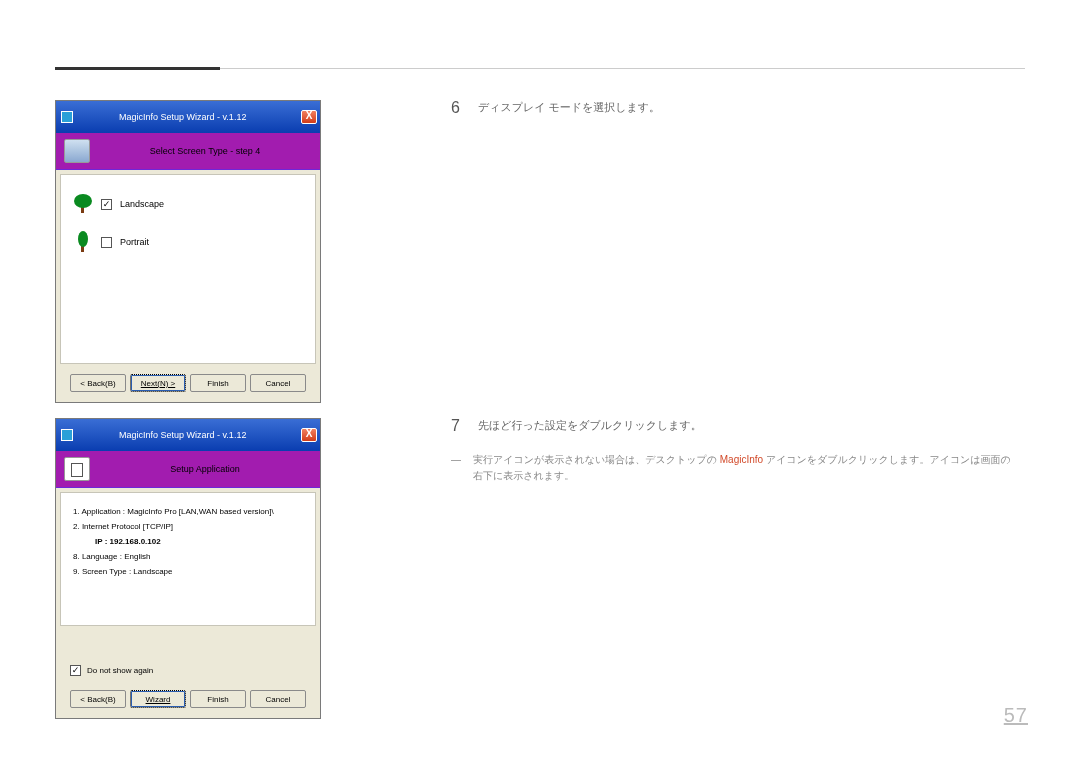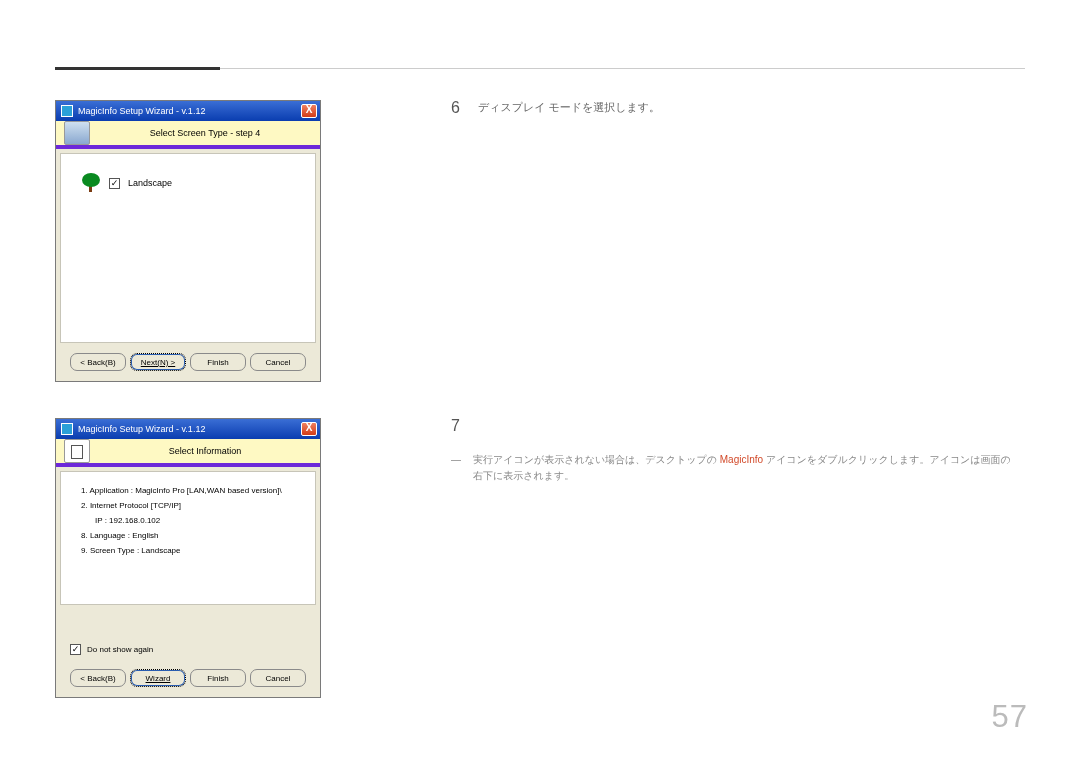--- a/index.html
+++ b/index.html
@@ -38,26 +38,27 @@
 
   
   .wizard {
     width: 266px;
     border: 1px solid #7a7a7a;
     background: #ece9d8;
     font-size: 9px;
     color: #000;
   }
   .wizard-titlebar {
-    height: 20px;
+    height: 32px;
     background: linear-gradient(#3a6ed5, #0a3db0);
     display: flex;
     align-items: center;
     padding: 0 3px 0 5px;
     color: #fff;
+    gap: 41px;
   }
   .wizard-titlebar .app-icon {
     width: 12px; height: 12px;
     background: #2aa0d8;
     border: 1px solid #fff;
     margin-right: 5px;
     display:inline-block;
   }
   .wizard-titlebar .title-text { flex: 1; font-size: 9px; }
   .close-btn {
@@ -66,23 +67,23 @@
     border: 1px solid #fff;
     border-radius: 2px;
     color: #fff;
     font-size: 10px;
     line-height: 10px;
     text-align: center;
     font-weight: bold;
     cursor: pointer;
   }
   .wizard-header {
-    background: #fef9c3;
-    border-bottom: 4px solid #6d28d9;
-    padding: 0 8px;
+    background: #a21caf;
+    border-bottom: 1px solid #6d28d9;
+    padding: 6px 8px;
     display: flex;
     align-items: center;
     gap: 8px;
   }
   .wizard-header .header-icon {
     width: 26px; height: 24px;
     border: 1px solid #999;
     background: linear-gradient(#cfe0f0, #8aa8d0);
     border-radius: 2px;
   }
@@ -99,21 +100,21 @@
   }
   .wizard-header .header-text {
     flex: 1;
     text-align: center;
     font-size: 9px;
   }
   .wizard-body {
     background: #fff;
     border: 1px solid #c7c5b8;
     margin: 4px;
-    padding: 8px 20px;
+    padding: 8px 12px;
     height: 190px;
   }
   .wizard-body.info { height: 134px; }
   .opt-row {
     display: flex;
     align-items: center;
     gap: 8px;
     margin: 10px 0 16px 0;
   }
   .tree-icon {
@@ -126,39 +127,39 @@
     background: #fff;
     display: inline-flex;
     align-items: center;
     justify-content: center;
     font-size: 9px;
     line-height: 9px;
   }
   .chk.checked::after { content: "✓"; font-size: 9px; }
   .opt-label { font-size: 9px; }
   .info-line { font-size: 8px; margin: 6px 0; color:#000; }
-  .info-indent { margin-left: 14px; }
+  .info-indent { margin-left: 22px; font-weight: bold; }
   .noshow-row {
     display:flex; align-items:center; gap:6px;
     padding: 2px 10px 8px 14px;
     font-size: 8px;
     margin-top: 37px;
   }
   .wizard-footer {
     display: flex;
     justify-content: center;
     gap: 4px;
     padding: 6px 8px 10px 8px;
   }
   .wbtn {
     width: 56px;
     height: 18px;
     background: #ece9d8;
     border: 1px solid #8a8a8a;
-    border-radius: 7px;
+    border-radius: 2px;
     font-size: 8px;
     cursor: pointer;
     color:#000;
   }
   .wbtn.active {
     box-shadow: 0 0 0 1px #2a5db0 inset;
     border: 1px dotted #000;
     text-decoration: underline;
   }
 
@@ -182,25 +183,26 @@
     font-size: 10px;
     color: #888;
     line-height: 1.6;
     max-width: 560px;
   }
   .note .dash { color:#888; }
   .note .hl { color: #d24a2a; }
   .page-number {
     position: absolute;
     right: 52px;
-    bottom: 28px;
-    font-size: 31px;
+    bottom: 36px;
+    font-size: 20px;
     color: #bbb;
     font-weight: 300;
     letter-spacing: 1px;
+    text-decoration: underline;
   }
 </style>
 </head>
 <body>
 
 <div class="page-top-rule"></div>
 
 <div class="section section-6">
 
   <div class="wizard">
@@ -217,20 +219,30 @@
       <div class="opt-row">
         <span class="tree-icon">
           <svg viewBox="0 0 20 22">
               <rect x="8" y="10" width="3" height="10" fill="#7a3b12"></rect>
               <ellipse cx="10" cy="8" rx="9" ry="7" fill="#0a8a20"></ellipse>
             </svg>
         </span>
         <span class="chk checked"></span>
         <span class="opt-label">Landscape</span>
       </div>
+      <div class="opt-row">
+        <span class="tree-icon">
+          <svg viewBox="0 0 20 22">
+              <rect x="8" y="12" width="3" height="9" fill="#7a3b12"></rect>
+              <ellipse cx="10" cy="8" rx="5" ry="8" fill="#0a8a20"></ellipse>
+            </svg>
+        </span>
+        <span class="chk"></span>
+        <span class="opt-label">Portrait</span>
+      </div>
     </div>
     <div class="wizard-footer">
       <button class="wbtn">&lt; Back(B)</button>
       <button class="wbtn active">Next(N) &gt;</button>
       <button class="wbtn">Finish</button>
       <button class="wbtn">Cancel</button>
     </div>
   </div>
 
   <div>
@@ -244,21 +256,21 @@
 <div class="section section-7">
 
   <div class="wizard">
     <div class="wizard-titlebar">
       <span class="app-icon"></span>
       <span class="title-text">MagicInfo Setup Wizard - v.1.12</span>
       <span class="close-btn">X</span>
     </div>
     <div class="wizard-header">
       <span class="header-icon doc"></span>
-      <span class="header-text">Select Information</span>
+      <span class="header-text">Setup Application</span>
     </div>
     <div class="wizard-body info">
       <div class="info-line">1. Application :    MagicInfo Pro [LAN,WAN based version]\</div>
       <div class="info-line">2. Internet Protocol [TCP/IP]</div>
       <div class="info-line info-indent">IP :      192.168.0.102</div>
       <div class="info-line">8. Language :    English</div>
       <div class="info-line">9. Screen Type :    Landscape</div>
     </div>
     <div class="noshow-row">
       <span class="chk checked"></span>
@@ -268,20 +280,21 @@
       <button class="wbtn">&lt; Back(B)</button>
       <button class="wbtn active">Wizard</button>
       <button class="wbtn">Finish</button>
       <button class="wbtn">Cancel</button>
     </div>
   </div>
 
   <div>
     <div class="instruction">
       <span class="step-num">7</span>
+      <span class="main">先ほど行った設定をダブルクリックします。</span>
     </div>
     <div class="note">
       <span class="dash">―</span>
       <span>
         <span>実行アイコンが表示されない場合は、デスクトップの </span><span class="hl">MagicInfo</span><span> アイコンをダブルクリックします。アイコンは画面の右下に表示されます。</span>
       </span>
     </div>
   </div>
 </div>
 

